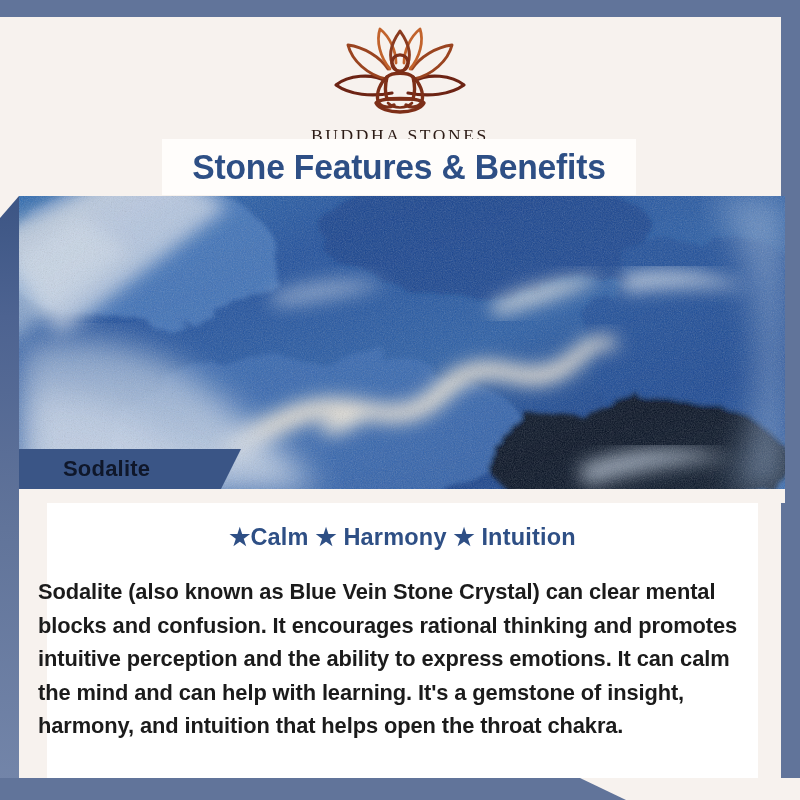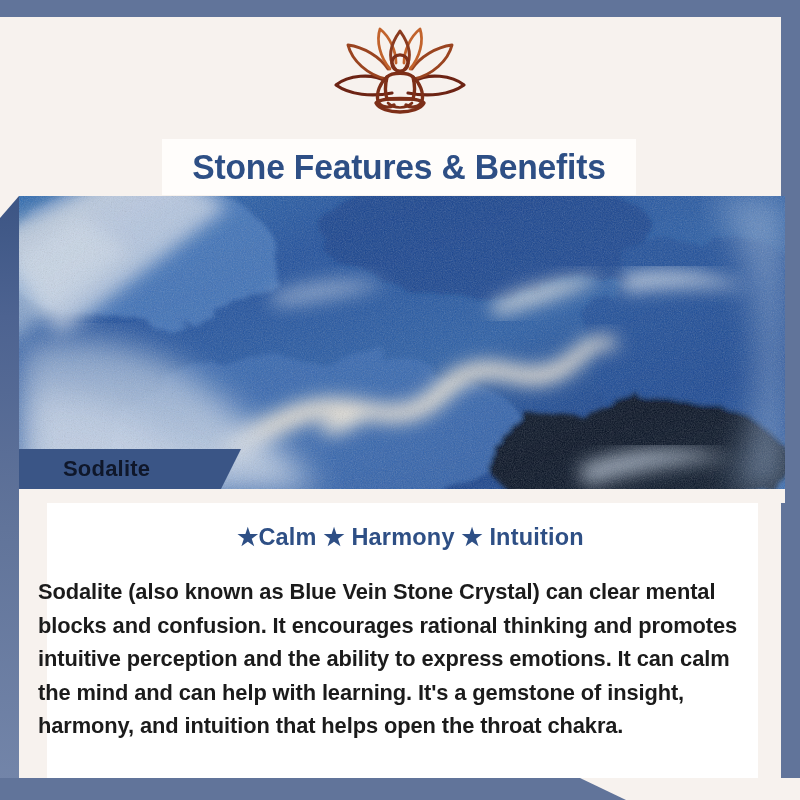--- a/index.html
+++ b/index.html
@@ -167,21 +167,20 @@
     position: absolute;
     left: 47px; top: 523px;
     width: 711px;
     text-align: center;
     font-family: "Liberation Sans Narrow", "Liberation Sans", sans-serif;
     font-weight: bold;
     font-size: 23.5px;
     color: #2e4f85;
     letter-spacing: 0.2px;
     white-space: nowrap;
-    padding-left: 8px;
   }
 
   .body-copy {
     position: absolute;
     left: 38px; top: 575px;
     width: 726px;
     font-family: "Liberation Sans Narrow", "Liberation Sans", sans-serif;
     font-weight: bold;
     font-size: 22.2px;
     line-height: 33.5px;
@@ -228,20 +227,21 @@
 
           <path d="M73 54 C66 60 62 70 64 78 C66 84 74 86 80 82" stroke="#7d2f18" stroke-width="3.4"></path>
           <path d="M99 54 C106 60 110 70 108 78 C106 84 98 86 92 82" stroke="#7d2f18" stroke-width="3.4"></path>
 
           <path d="M73 54 C78 49 94 49 99 54 C101 62 101 70 99 76 L73 76 C71 70 71 62 73 54 Z" stroke="#7d2f18" stroke-width="3.4"></path>
 
           <path d="M62 80 C68 92 104 92 110 80 C104 74 68 74 62 80 Z" stroke="#7d2f18" stroke-width="3.4"></path>
           <path d="M74 80 C80 86 92 86 98 80" stroke="#7d2f18" stroke-width="2.6"></path>
         </g>
       </svg>
+      <span class="logo-word">BUDDHA STONES</span>
     </div>
   </div>
 
   <div class="title-panel"></div>
   <div class="title-text">Stone Features &amp; Benefits</div>
 
   <div class="photo">
     <svg width="766" height="293" viewBox="0 0 766 293" preserveAspectRatio="none">
       <defs>
         <linearGradient id="bgBlue" x1="0" y1="0" x2="1" y2="1">

